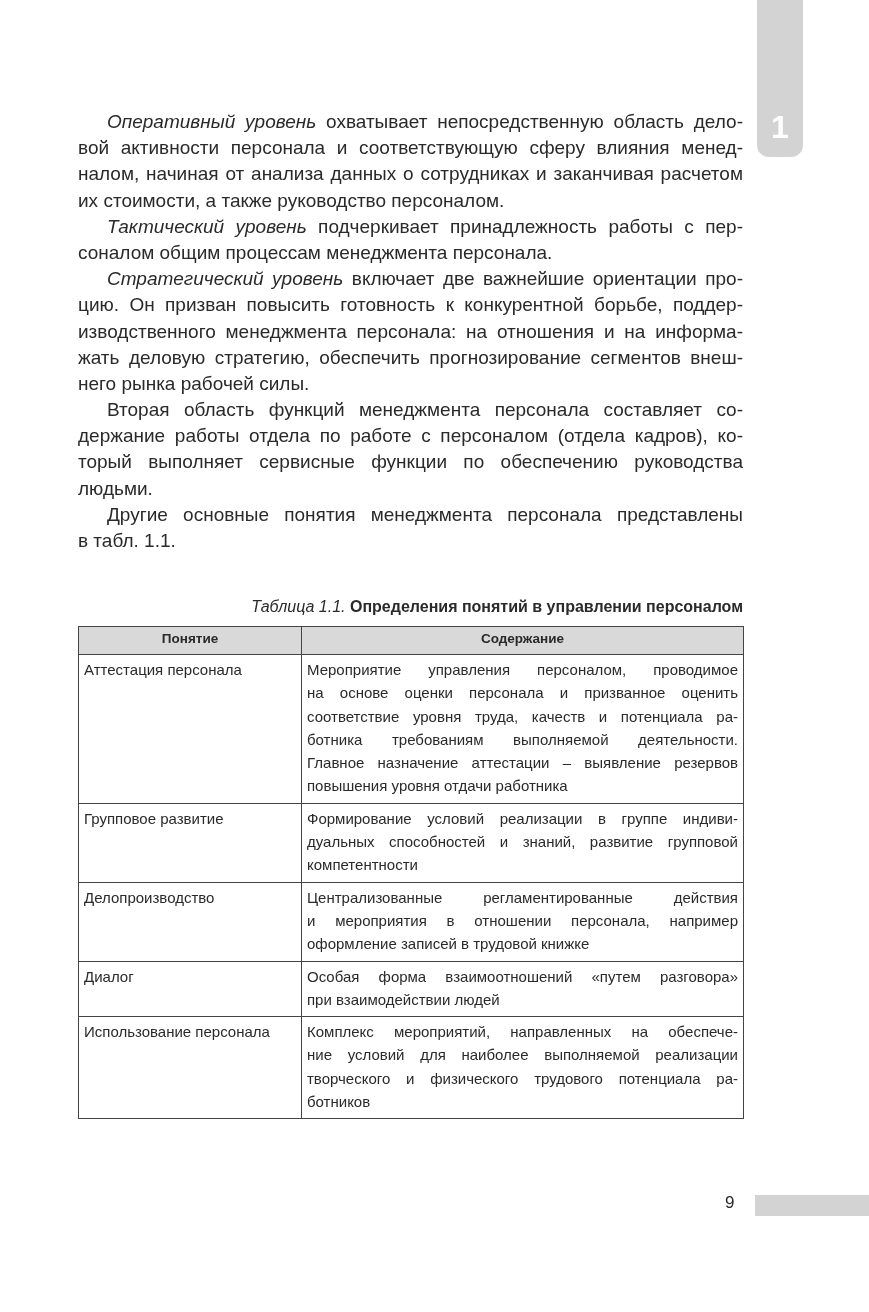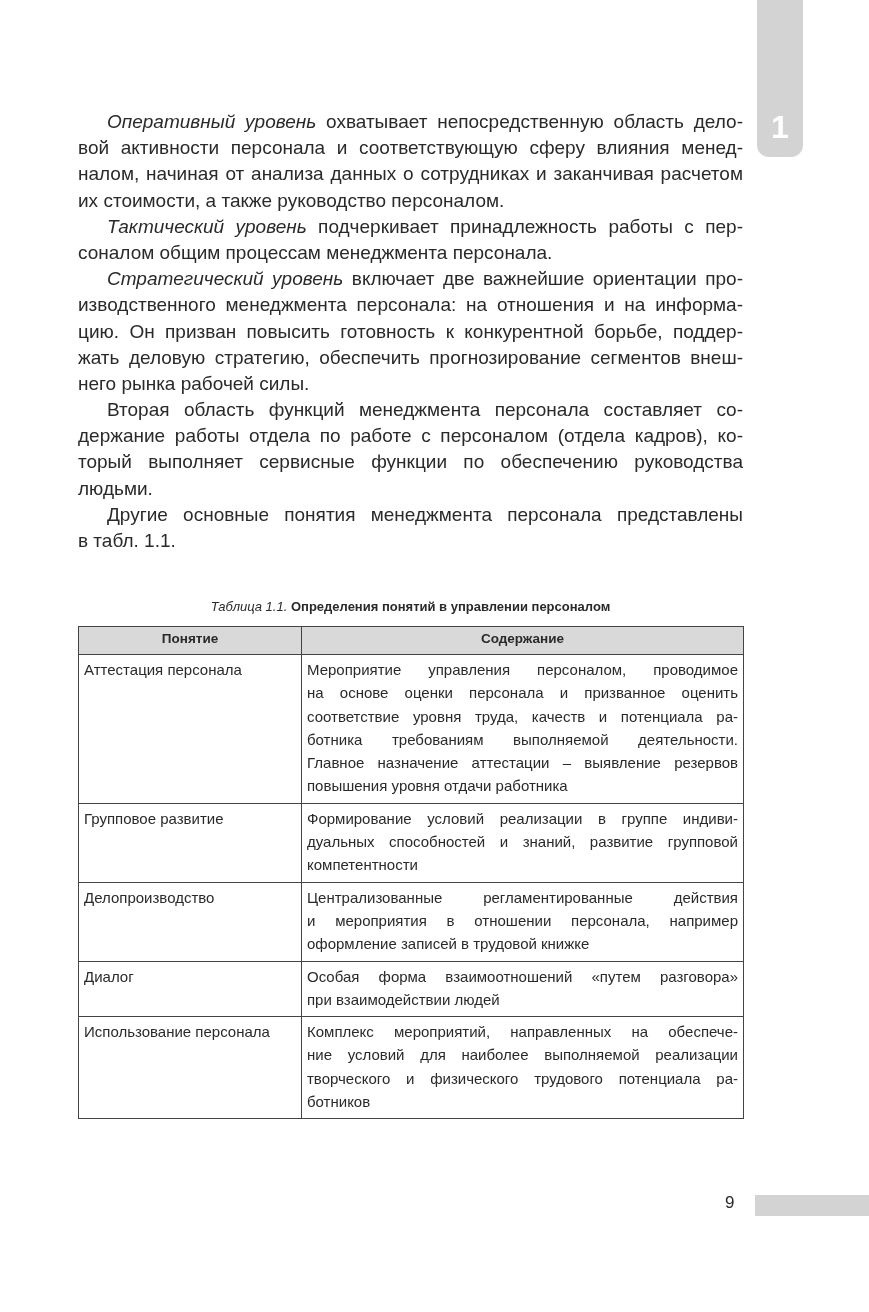--- a/index.html
+++ b/index.html
@@ -9,22 +9,22 @@
          background: #d3d3d3; border-radius: 0 0 12px 12px; }
   .chapter-tab span { position: absolute; left: 0; right: 0; top: 107px; text-align: center;
          color: #ffffff; font-size: 32px; font-weight: bold; line-height: 40px; }
   .body-text { position: absolute; left: 78px; top: 109px; width: 665px; }
   .line { display: block; font-size: 19px; line-height: 26.2px; height: 26.2px;
           text-align: justify; text-align-last: justify; white-space: nowrap; }
   .line.last { text-align-last: left; }
   .line.indent { padding-left: 29px; }
   .line i { font-style: italic; }
   .para { margin-bottom: 0; }
-  .caption { position: absolute; left: 78px; width: 665px; top: 597px; text-align: center;
-             font-size: 13px; line-height: 20px; }
+  .caption { position: absolute; left: 78px; width: 665px; top: 597px; text-align: right;
+             font-size: 16px; line-height: 20px; }
   .caption i { font-style: italic; }
   .caption b { font-weight: bold; }
   table { position: absolute; left: 78px; top: 626px; width: 666px; border-collapse: collapse;
           font-size: 15px; line-height: 23.3px; }
   th, td { border: 1px solid #444; vertical-align: top; }
   th { background: #d9d9d9; font-weight: bold; font-size: 13.5px; height: 27px; padding: 0; text-align: center; }
   td { padding: 3px 5px 5px 5px; }
   td.c1 { width: 212px; }
   td.c2 { text-align: justify; }
   td.c2 .l { display: block; text-align: justify; text-align-last: justify; white-space: nowrap; }
@@ -48,22 +48,22 @@
     <span class="line last">их стоимости, а также руководство персоналом.</span>
   </div>
 
   <div class="para">
     <span class="line indent"><i>Тактический уровень</i><span> подчеркивает принадлежность работы с пер-</span></span>
     <span class="line last">соналом общим процессам менеджмента персонала.</span>
   </div>
 
   <div class="para">
     <span class="line indent"><i>Стратегический уровень</i><span> включает две важнейшие ориентации про-</span></span>
+    <span class="line">цию. Он призван повысить готовность к конкурентной борьбе, поддер-</span>
     <span class="line">изводственного менеджмента персонала: на отношения и на информа-</span>
-    <span class="line">цию. Он призван повысить готовность к конкурентной борьбе, поддер-</span>
     <span class="line">жать деловую стратегию, обеспечить прогнозирование сегментов внеш-</span>
     <span class="line last">него рынка рабочей силы.</span>
   </div>
 
   <div class="para">
     <span class="line indent">Вторая область функций менеджмента персонала составляет со-</span>
     <span class="line">держание работы отдела по работе с персоналом (отдела кадров), ко-</span>
     <span class="line">торый выполняет сервисные функции по обеспечению руководства</span>
     <span class="line last">людьми.</span>
   </div>

